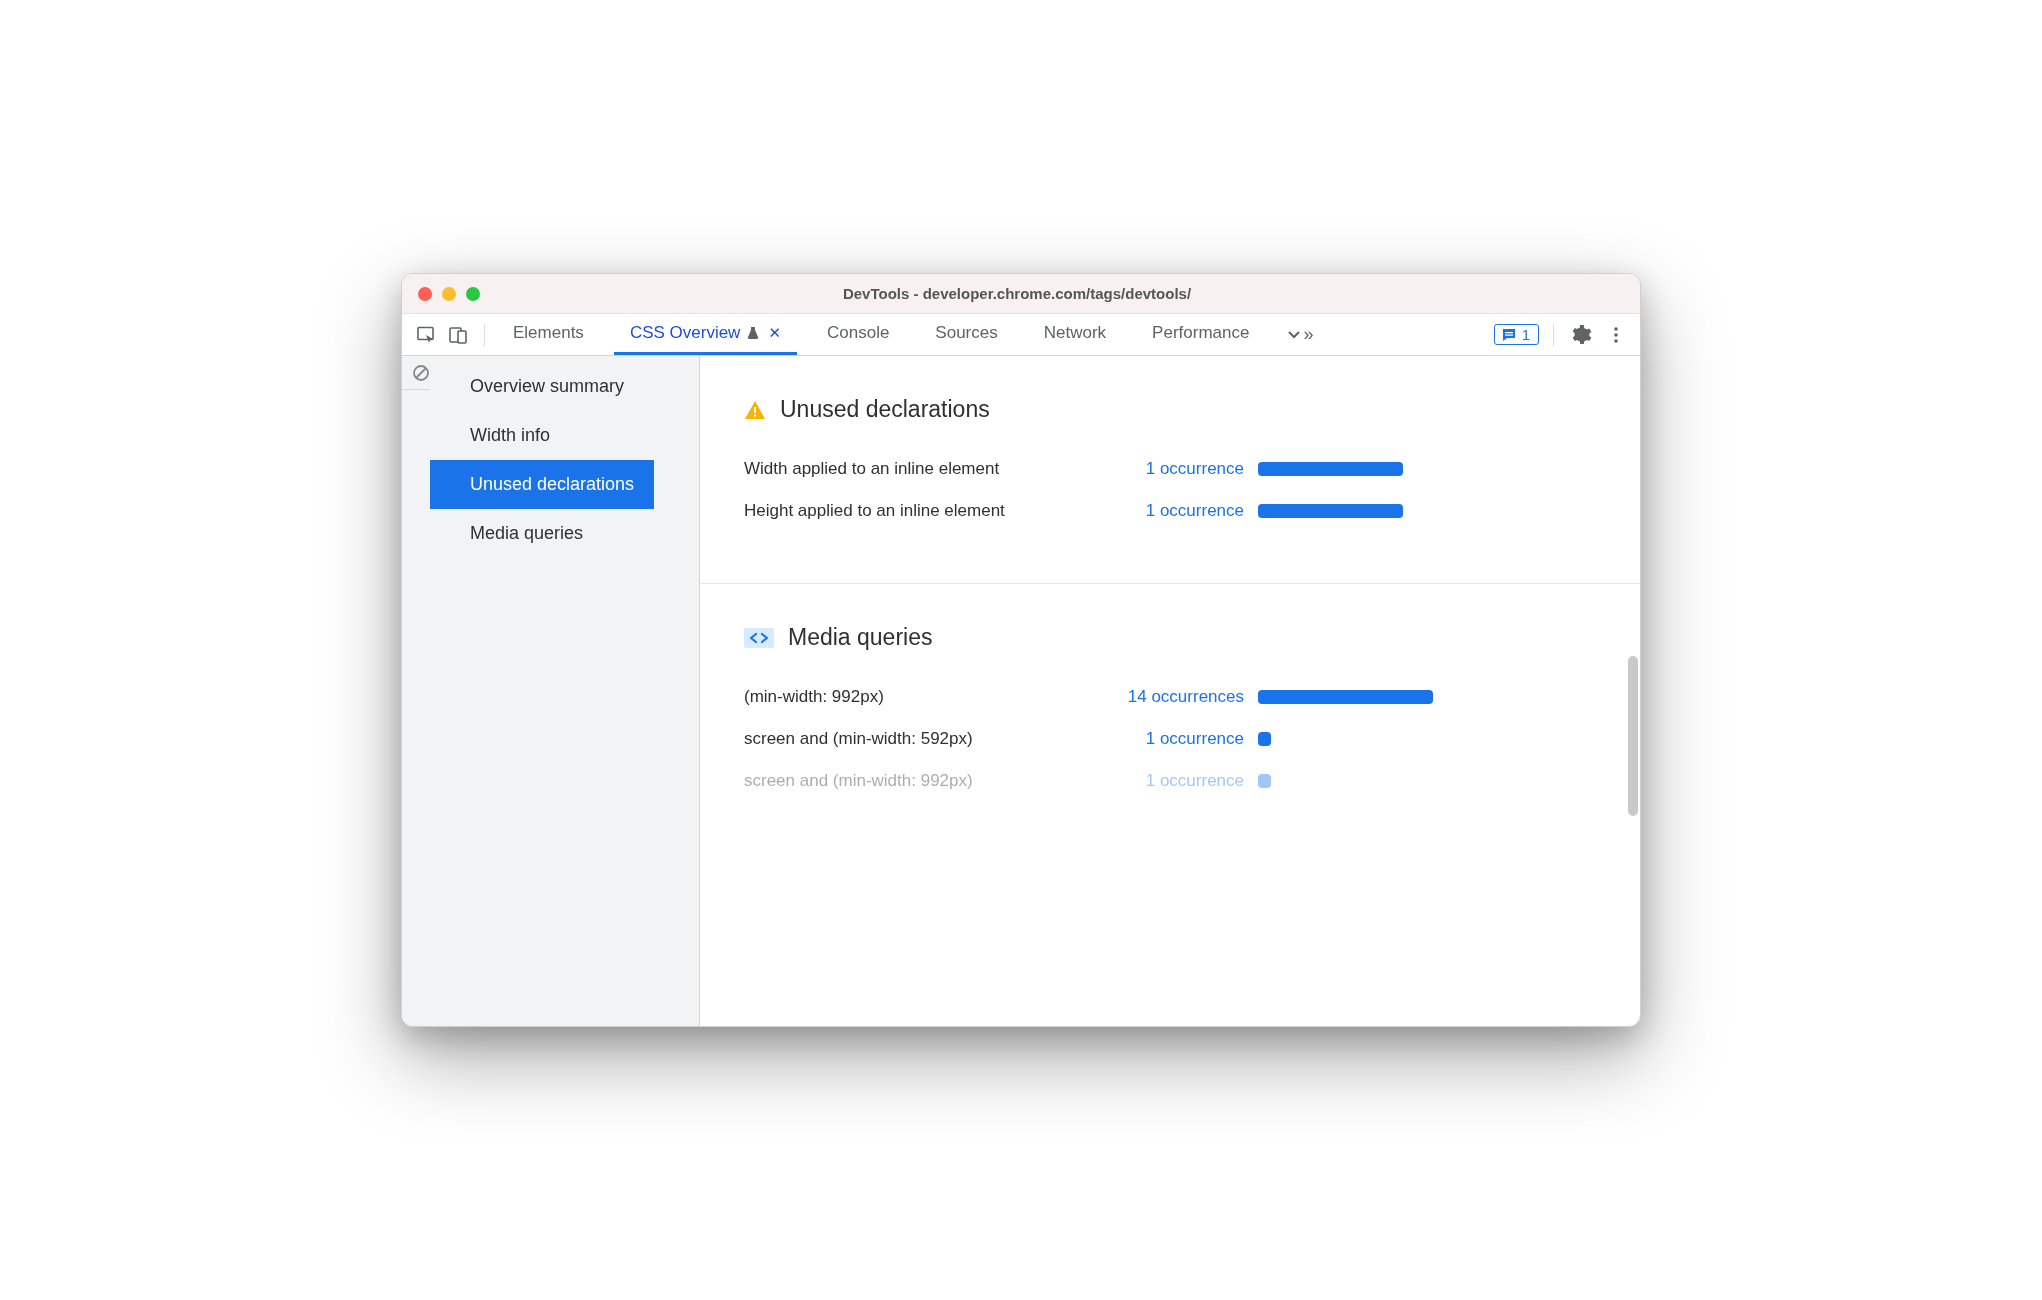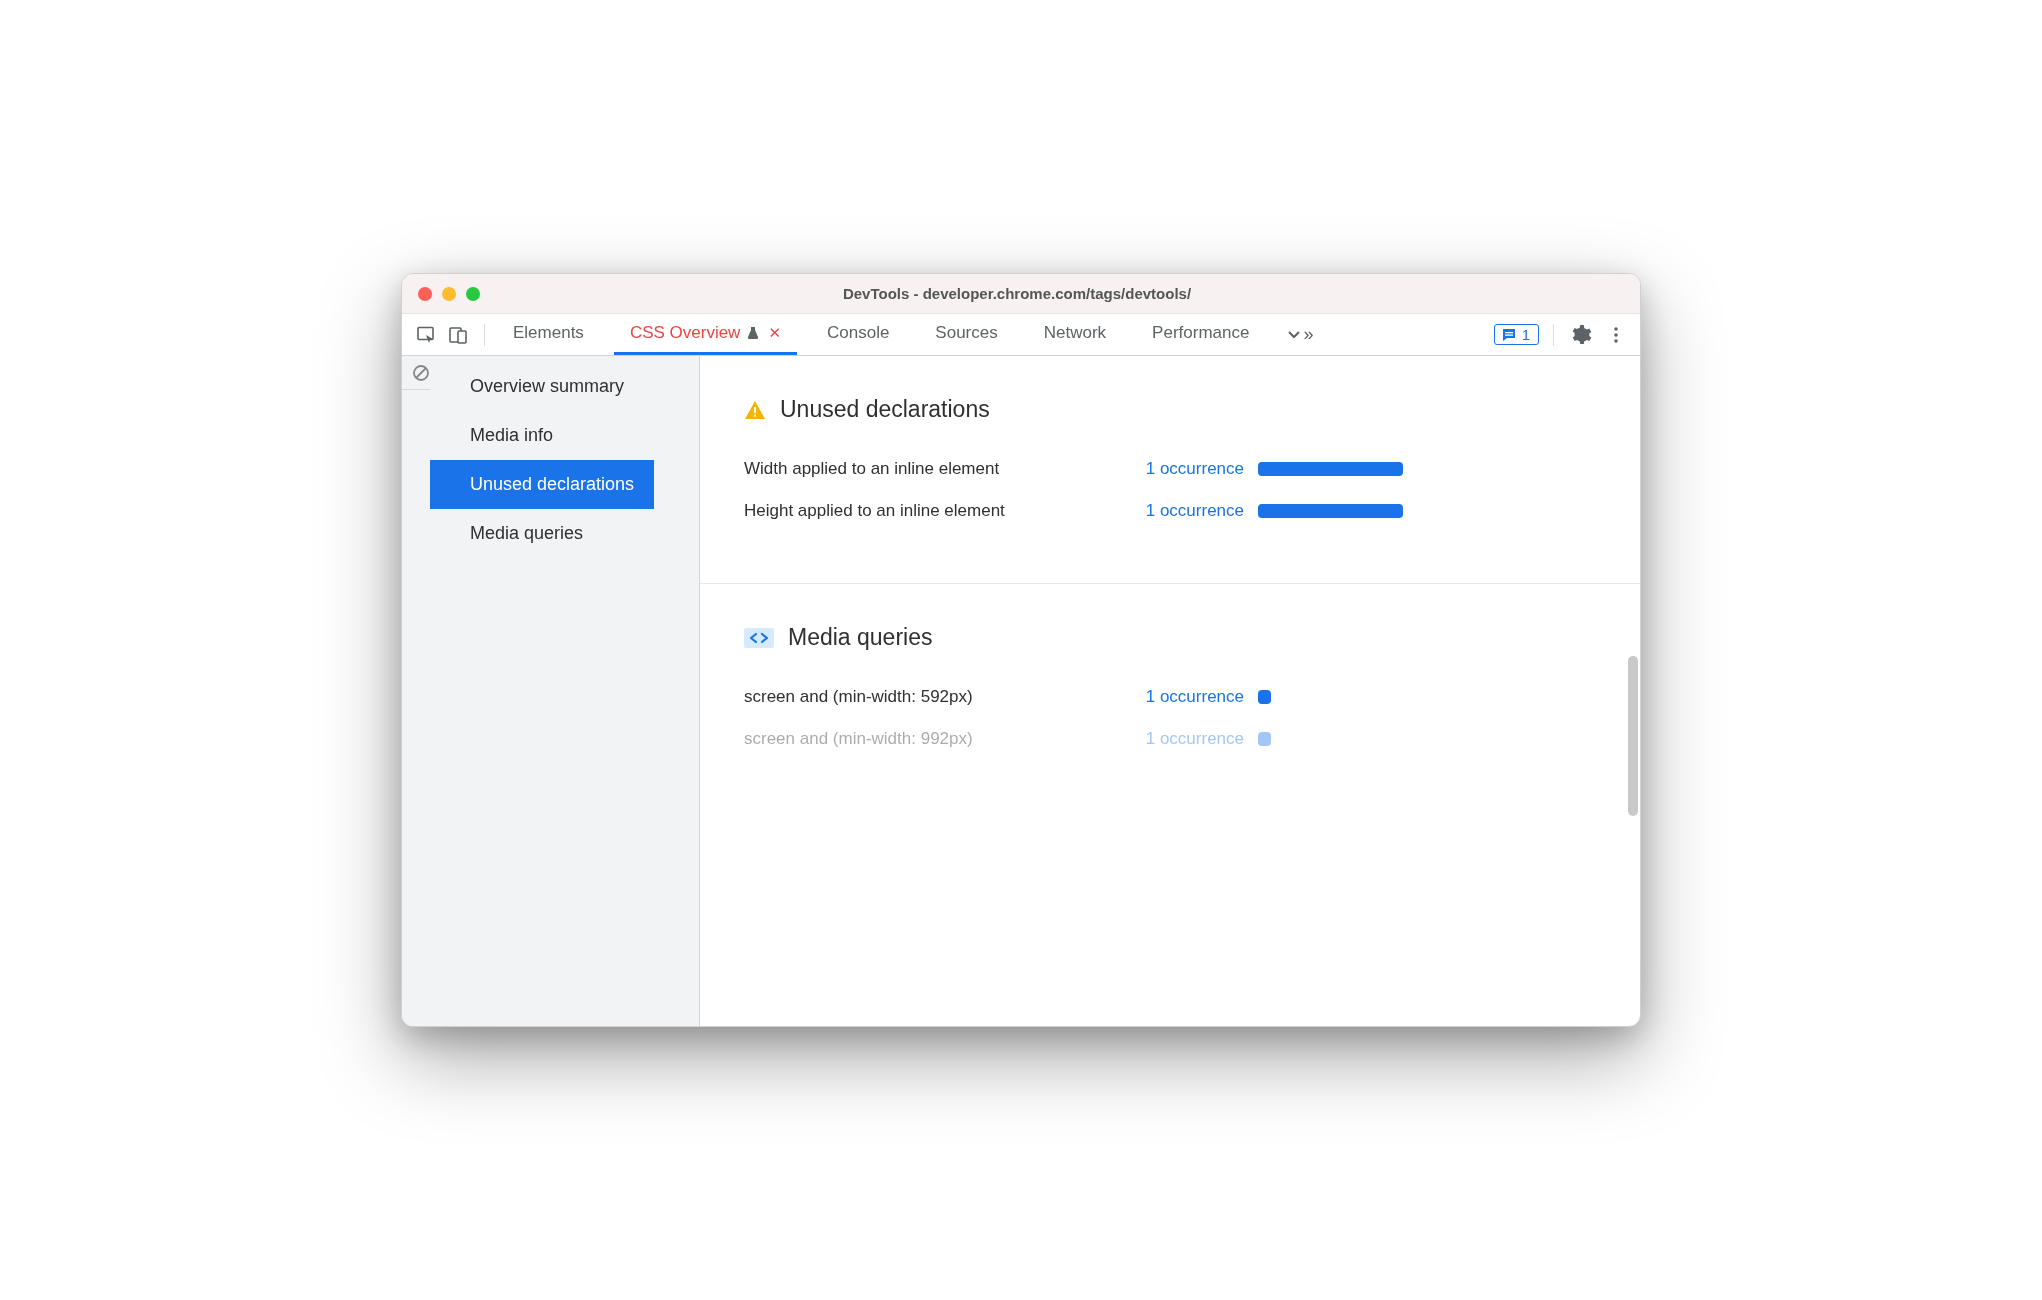--- a/index.html
+++ b/index.html
@@ -75,21 +75,21 @@
     height: 100%;
     display: flex;
     align-items: center;
     gap: 6px;
     font-size: 17px;
     color: #5f6367;
     cursor: pointer;
     border-bottom: 3px solid transparent;
   }
   .tab.active {
-    color: #ef4444;
+    color: #1d4ed8;
     border-bottom-color: #1a73e8;
   }
   .tab .close-x {
     font-size: 15px;
     margin-left: 2px;
   }
   .tb-right {
     display: flex; align-items: center; gap: 6px;
   }
   .feedback-badge {
@@ -300,21 +300,21 @@
       <div class="sidebar-top">
         <span>
           <svg width="18" height="18" viewBox="0 0 18 18" fill="none" stroke="#888" stroke-width="1.8">
               <circle cx="9" cy="9" r="7"></circle>
               <line x1="4" y1="14" x2="14" y2="4"></line>
             </svg>
         </span>
       </div>
       <div class="sidebar-items">
         <div class="sb-item"><span>Overview summary</span></div>
-        <div class="sb-item"><span>Media info</span></div>
+        <div class="sb-item"><span>Width info</span></div>
         <div class="sb-item selected"><span>Unused declarations</span></div>
         <div class="sb-item"><span>Media queries</span></div>
       </div>
     </div>
 
     <div class="content">
       <div class="content-inner">
 
         <div class="section">
           <div class="sec-head">
@@ -345,20 +345,25 @@
           <div class="sec-head">
             <span class="mq-icon">
               <svg width="26" height="14" viewBox="0 0 26 14" stroke="#1a73e8" stroke-width="2.2" fill="none" stroke-linecap="round" stroke-linejoin="round">
                 <path d="M10 3 L5 7 L10 11"></path>
                 <path d="M16 3 L21 7 L16 11"></path>
               </svg>
             </span>
             <div class="sec-title">Media queries</div>
           </div>
           <div class="row">
+            <div class="row-label">(min-width: 992px)</div>
+            <div class="row-link">14 occurrences</div>
+            <div class="row-bar" style="width:175px"></div>
+          </div>
+          <div class="row">
             <div class="row-label">screen and (min-width: 592px)</div>
             <div class="row-link">1 occurrence</div>
             <div class="row-bar" style="width:13px"></div>
           </div>
           <div class="row" style="opacity:.4;">
             <div class="row-label">screen and (min-width: 992px)</div>
             <div class="row-link">1 occurrence</div>
             <div class="row-bar" style="width:13px"></div>
           </div>
         </div>

